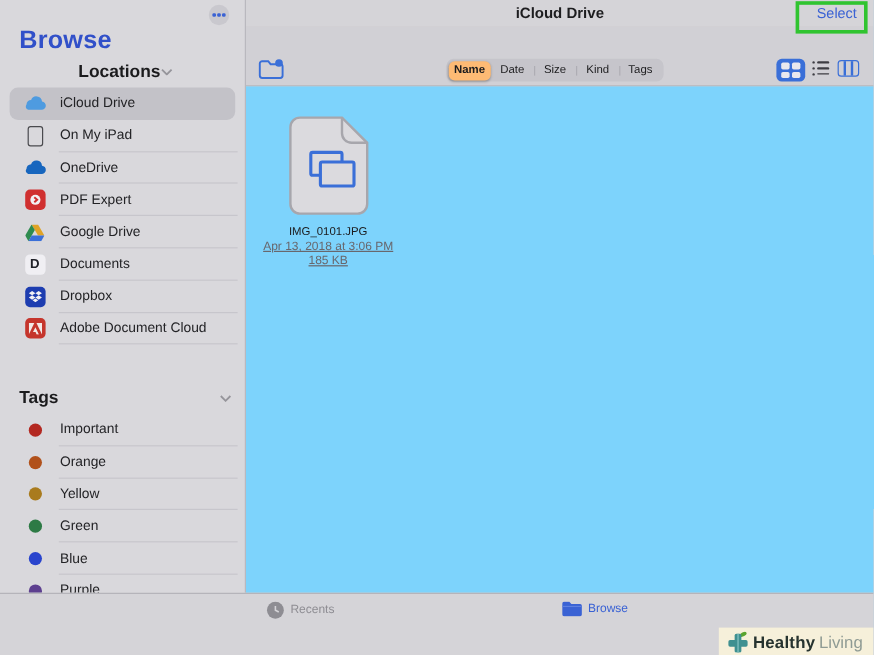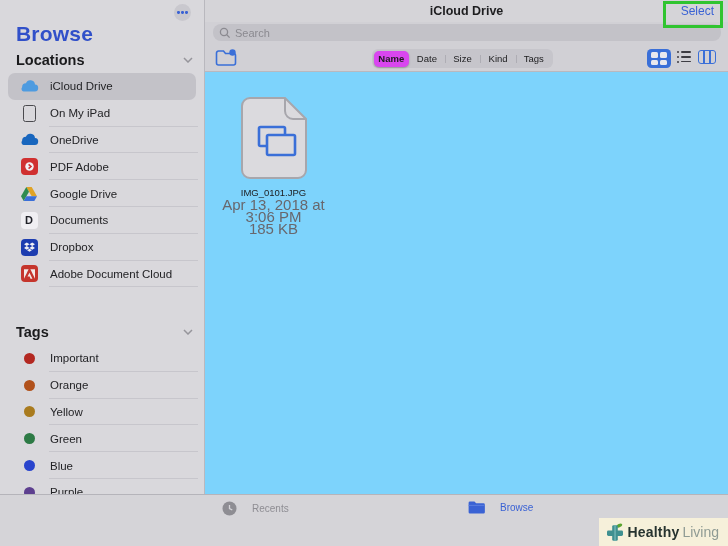--- a/index.html
+++ b/index.html
@@ -12,21 +12,21 @@
              background:#d9d8dc; border-right:1px solid #b9b8be; overflow:hidden; }
   .sb-ellipsis { position:absolute; top:4px; right:13px; width:17px; height:17px;
                  border-radius:50%; background:#c9c8ce; display:flex; align-items:center;
                  justify-content:center; gap:1.6px; cursor:pointer; }
   .sb-ellipsis i { width:2.3px; height:2.3px; border-radius:50%; background:#3a62d4; }
   .sb-title { position:absolute; top:22px; left:16px; font-size:21px; font-weight:bold;
               color:#3150c9; letter-spacing:.2px; }
   .sb-section { position:absolute; left:16px; right:11px; display:flex;
                 justify-content:space-between; align-items:center;
                 font-size:14.5px; font-weight:bold; color:#1b1b1d; }
-  .sb-sec-locations { top:52px; }
+  .sb-sec-locations { top:52px;justify-content:center; }
   .sb-sec-tags { top:324px; }
   .sb-rows { position:absolute; left:8px; right:8px; }
   .sb-rows-locations { top:73px; }
   .sb-rows-tags { top:345px; }
   .sb-row { height:26.8px; display:flex; align-items:center; padding-left:11px;
             position:relative; cursor:pointer; }
   .sb-row::after { content:""; position:absolute; left:41px; right:-2px; bottom:0;
                    height:1px; background:#c7c6cc; }
   .sb-row.selected { background:#c3c2c8; border-radius:7px; }
   .sb-row.selected::after { display:none; }
@@ -54,21 +54,21 @@
   .search-field input { flex:1; background:transparent; border:none; outline:none;
                         font-size:11px; color:#3c3c40; font-family:inherit; }
   .search-field input::placeholder { color:#8b8a90; }
 
   .toolbar { position:absolute; left:0; right:0; top:24px; height:25px; }
   .newfolder { position:absolute; left:10px; top:3px; cursor:pointer; }
   .segmented { position:absolute; left:167px; top:3px; width:181px; height:19px;
                background:#c6c5cb; border-radius:6px; display:flex; padding:1.5px; }
   .seg { flex:1; display:flex; align-items:center; justify-content:center;
          font-size:9.5px; color:#1c1c1e; position:relative; cursor:pointer; border-radius:5px; }
-  .seg.sel { background:#d946ef; font-weight:bold; box-shadow:0 1px 2px rgba(0,0,0,.25); }
+  .seg.sel { background:#fdba74; font-weight:bold; box-shadow:0 1px 2px rgba(0,0,0,.25); }
   .seg:not(.sel) + .seg:not(.sel)::before { content:""; position:absolute; left:0; top:4px;
          bottom:4px; width:1px; background:#aeadb4; }
   .view-grid { position:absolute; left:442px; top:3px; width:24px; height:19px;
                background:#3a6fd8; border-radius:4.5px; display:grid;
                grid-template-columns:7px 7px; grid-template-rows:5.5px 5.5px; gap:2px;
                align-content:center; justify-content:center; cursor:pointer; }
   .view-grid i { background:#e9e8ee; border-radius:1.5px; }
   .view-list { position:absolute; left:472px; top:5px; cursor:pointer; }
   .view-list .ln { display:flex; align-items:center; gap:2px; margin-bottom:2.6px; }
   .view-list .ln i.dot { width:2.2px; height:2.2px; background:#3e3d43; border-radius:50%; }
@@ -77,33 +77,33 @@
                border:1.7px solid #3a6fd8; border-radius:3px; display:flex;
                justify-content:space-evenly; cursor:pointer; }
   .view-cols i { width:1.7px; height:100%; background:#3a6fd8; }
 
   .main-divider { position:absolute; left:205px; top:71px; width:523px; height:1px; background:#b9b8be; }
 
   
   .content { position:absolute; left:205px; top:72px; width:523px; height:422px; background:#7dd3fc; }
   .file-card { position:absolute; left:3px; top:24px; width:131px; text-align:center; cursor:pointer; }
   .file-name { font-size:9.5px; color:#1c1c1e; margin-top:3px; line-height:12px; }
-  .file-meta { font-size:15px; color:#68676d; line-height:12px; }
+  .file-meta { font-size:10px; color:#68676d; line-height:12px;text-decoration:underline; }
 
   
   .tabbar { position:absolute; left:0; top:494px; width:728px; height:52px;
             background:#d5d4d8; border-top:1px solid #b5b4ba; }
-  .tab { position:absolute; top:6px; display:flex; align-items:center; gap:15px; cursor:pointer; }
+  .tab { position:absolute; top:6px; display:flex; align-items:center; gap:5px; cursor:pointer; }
   .tab-recents { left:222px; }
   .tab-browse { left:468px; }
   .tab-recents .tab-label { font-size:10px; color:#8e8d93; }
   .tab-browse .tab-label { font-size:10px; color:#3a62d4; }
 
   
-  .watermark { position:absolute; right:0; bottom:0; height:28px; background:#f6f0da;
+  .watermark { position:absolute; right:0; bottom:0; height:23px; background:#f6f0da;
                display:flex; align-items:center; padding:0 9px 0 7px; z-index:30; }
   .wm-bold { font-size:14px; font-weight:bold; color:#26332f; margin-left:3px; letter-spacing:.2px;}
   .wm-light { font-size:14px; color:#8f9b94; margin-left:3px; }
 </style>
 </head>
 <body>
 
 <div class="app">
 
   <div class="sidebar">
@@ -146,21 +146,21 @@
       </div>
       <div class="sb-row">
         <span class="sb-icon">
           <span class="appic" style="background:#d03030;">
             <svg width="11" height="11" viewBox="0 0 12 12">
                 <circle cx="6" cy="6" r="4.6" fill="#f2f1f4"></circle>
                 <polyline points="5,3.7 7.6,6 5,8.3" fill="none" stroke="#d03030" stroke-width="1.8"></polyline>
               </svg>
           </span>
         </span>
-        <span class="sb-label">PDF Adobe</span>
+        <span class="sb-label">PDF Expert</span>
       </div>
       <div class="sb-row">
         <span class="sb-icon">
           <svg width="16" height="14" viewBox="0 0 16 14">
             <polygon points="5.3,0 10.7,0 16,9.3 10.7,9.3" fill="#e0a326"></polygon>
             <polygon points="5.3,0 0,9.3 2.7,14 8,4.7" fill="#2e8b4f"></polygon>
             <polygon points="2.7,14 13.3,14 16,9.3 5.4,9.3" fill="#3a6fd8"></polygon>
           </svg>
         </span>
         <span class="sb-label">Google Drive</span>
@@ -248,27 +248,20 @@
     </div>
   </div>
 
   <div class="titlebar">
     <div class="main-title">iCloud Drive</div>
     <button class="select-btn">Select</button>
   </div>
   <div class="green-box"></div>
 
   <div class="subheader">
-    <div class="search-field">
-      <svg width="12" height="12" viewBox="0 0 12 12">
-        <circle cx="5" cy="5" r="3.6" fill="none" stroke="#8b8a90" stroke-width="1.3"></circle>
-        <line x1="7.8" y1="7.8" x2="10.6" y2="10.6" stroke="#8b8a90" stroke-width="1.3"></line>
-      </svg>
-      <input type="text" placeholder="Search" style="">
-    </div>
 
     <div class="toolbar">
       <div class="newfolder">
         <svg width="22" height="18" viewBox="0 0 22 18">
           <path d="M1.5,4 a2,2 0 0 1 2,-2 h5 l2,2.5 h8 a2,2 0 0 1 2,2 v7.5 a2,2 0 0 1 -2,2 h-15 a2,2 0 0 1 -2,-2 z" fill="none" stroke="#3a6fd8" stroke-width="1.6"></path>
           <circle cx="17.5" cy="3.5" r="3.2" fill="#3a6fd8"></circle>
         </svg>
       </div>
 
       <div class="segmented">

